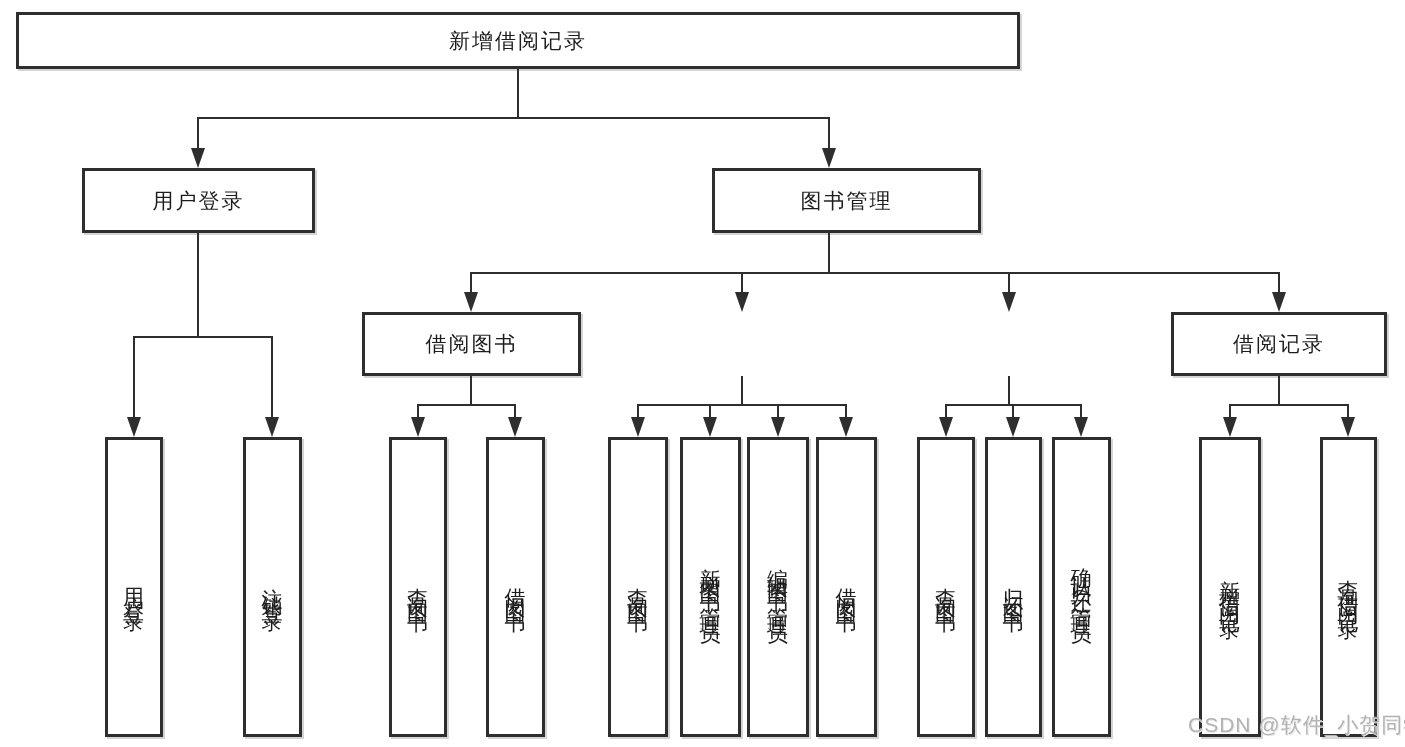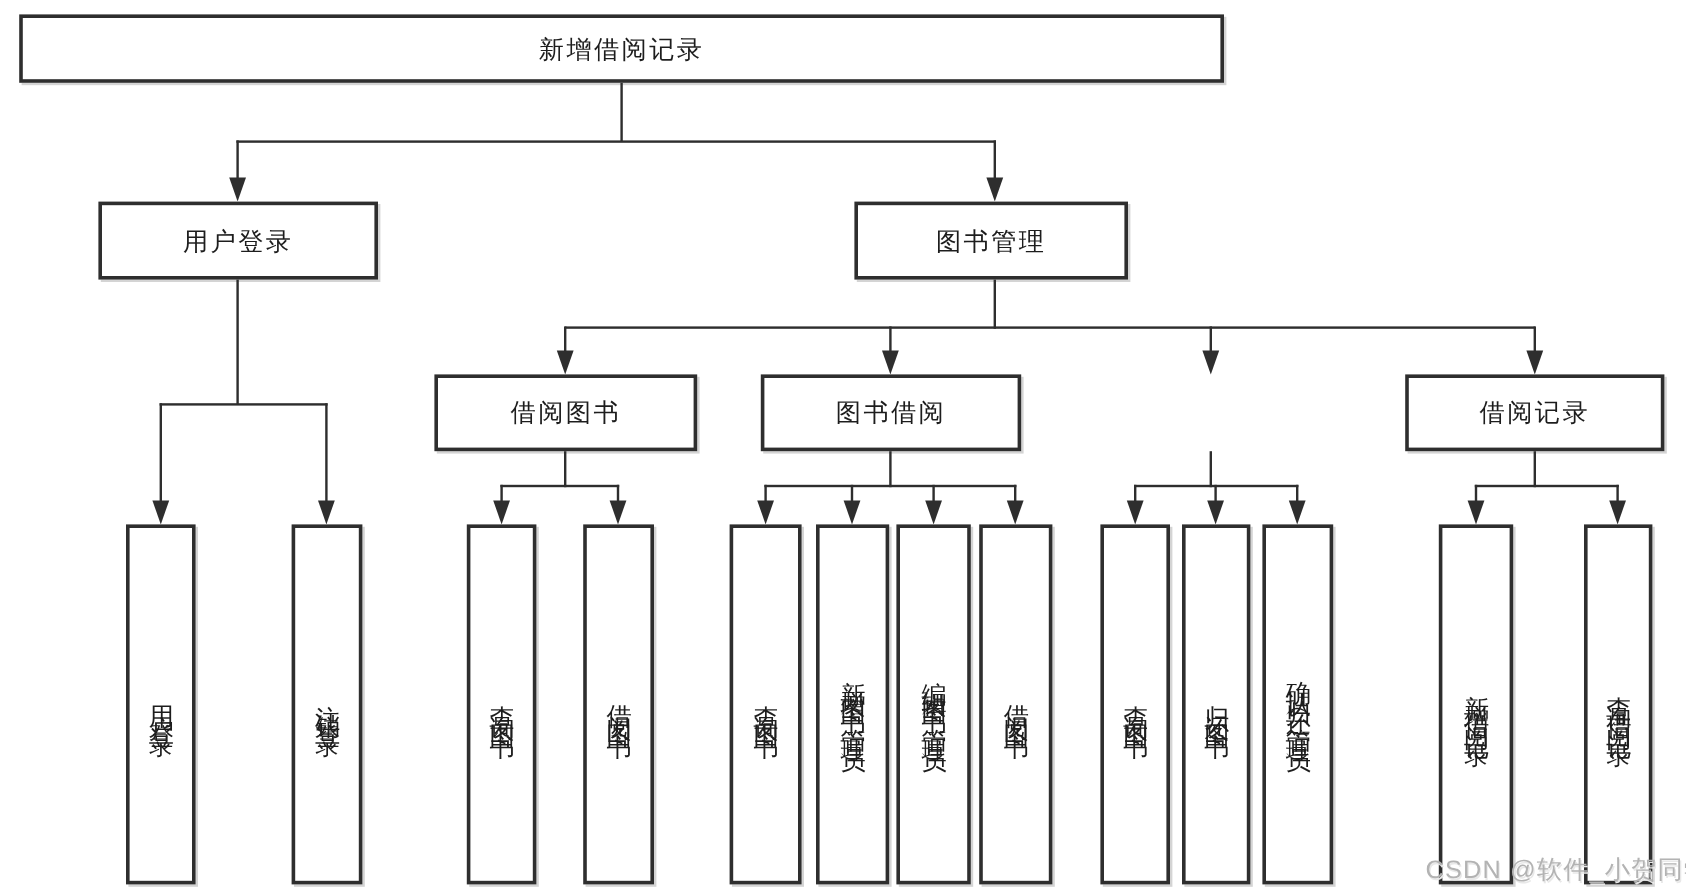--- a/index.html
+++ b/index.html
@@ -55,40 +55,37 @@
   <div class="vl" style="left:517px;top:69px;height:49px;"></div>
   <div class="hl" style="left:197px;top:117px;width:633px;"></div>
   <div class="vl" style="left:197px;top:117px;height:32px;"></div>
   <div class="arrow" style="left:191px;top:148px;"></div>
   <div class="vl" style="left:828px;top:117px;height:32px;"></div>
   <div class="arrow" style="left:822px;top:148px;"></div>
 
   <div class="hbox" style="left:82px;top:168px;width:233px;height:65px;">
     <span>用户登录</span>
   </div>
-  <div class="hbox" style="left:712px;top:168px;width:228px;height:65px;">
+  <div class="hbox" style="left:712px;top:168px;width:269px;height:65px;">
     <span>图书管理</span>
   </div>
 
   <div class="vl" style="left:828px;top:233px;height:41px;"></div>
   <div class="hl" style="left:471px;top:272px;width:808px;"></div>
   <div class="vl" style="left:470px;top:272px;height:24px;"></div>
   <div class="arrow" style="left:464px;top:292px;"></div>
   <div class="vl" style="left:741px;top:272px;height:24px;"></div>
   <div class="arrow" style="left:735px;top:292px;"></div>
   <div class="vl" style="left:1008px;top:272px;height:24px;"></div>
   <div class="arrow" style="left:1002px;top:292px;"></div>
   <div class="vl" style="left:1278px;top:272px;height:24px;"></div>
   <div class="arrow" style="left:1272px;top:292px;"></div>
 
   <div class="hbox" style="left:362px;top:312px;width:219px;height:64px;">
     <span>借阅图书</span>
-  </div>
-  <div class="hbox" style="left:634px;top:312px;width:217px;height:64px;">
-    <span>图书借阅</span>
   </div>
   <div class="hbox" style="left:1171px;top:312px;width:216px;height:64px;">
     <span>借阅记录</span>
   </div>
 
   <div class="vl" style="left:197px;top:233px;height:104px;"></div>
   <div class="hl" style="left:133px;top:336px;width:140px;"></div>
   <div class="vl" style="left:133px;top:336px;height:83px;"></div>
   <div class="arrow" style="left:127px;top:417px;"></div>
   <div class="vl" style="left:271px;top:336px;height:83px;"></div>

